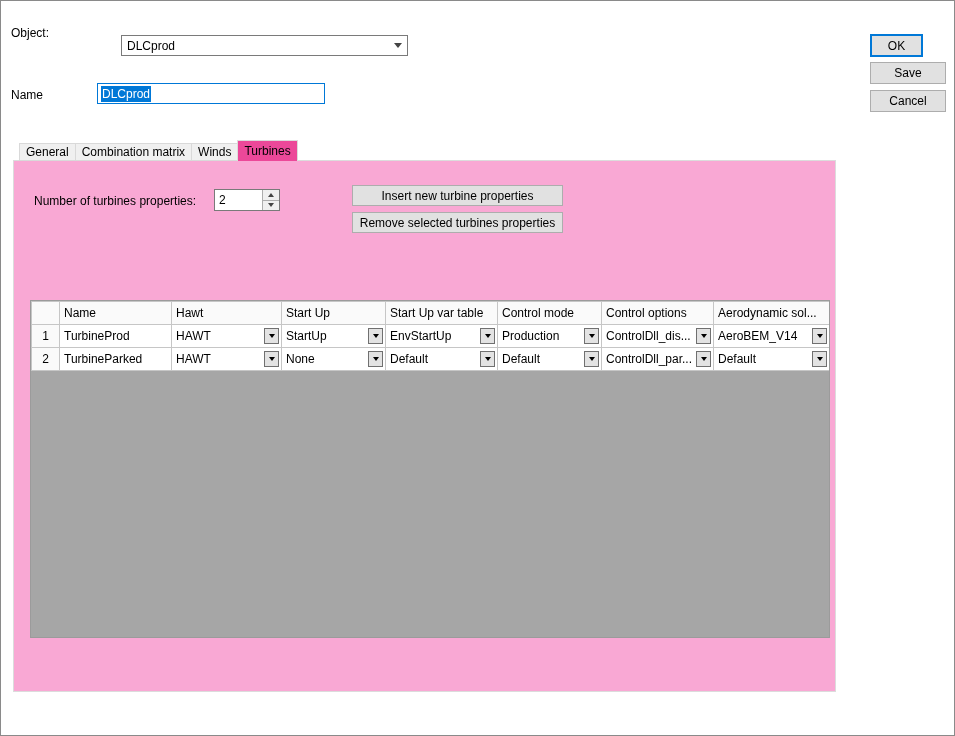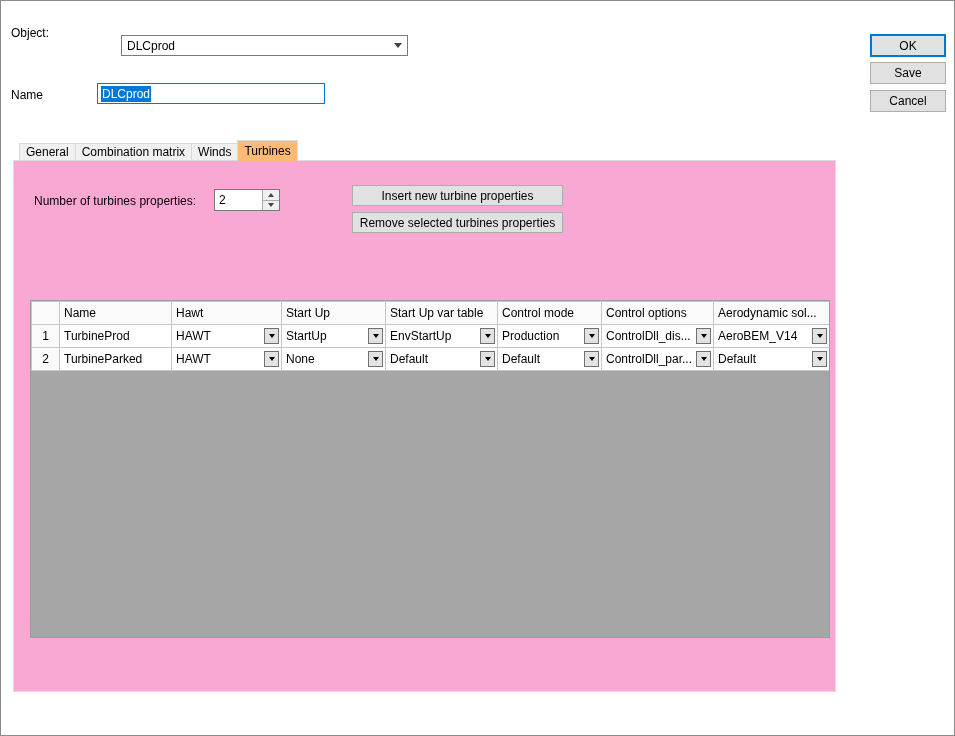--- a/index.html
+++ b/index.html
@@ -65,21 +65,21 @@
     position:absolute; left:18px; top:139px; height:21px;
     display:flex; align-items:flex-end; z-index:3;
   }
   .tab {
     font-size:12px; padding:0 6px; height:18px; line-height:17px;
     background:#f0f0f0; border:1px solid #d9d9d9; border-right:none;
     cursor:pointer; color:#000;
   }
   .tab:last-child { border-right:1px solid #d9d9d9; }
   .tab.active {
-    height:21px; line-height:20px; background:#fdba74;
+    height:21px; line-height:20px; background:#ec4899;
     border:1px solid #dcdcdc; border-bottom:none; position:relative; z-index:4;
   }
   .tabpanel {
     position:absolute; left:12px; top:159px; width:823px; height:532px;
     background:#f9a8d4; border:1px solid #dcdcdc; z-index:1;
   }
 
   
   .grid {
     position:absolute; left:16px; top:139px; width:800px; height:338px;
@@ -110,21 +110,21 @@
 
 
   <span class="lbl" style="left:10px; top:25px;">Object:</span>
   <div class="combobox" style="left:120px; top:34px; width:287px; height:21px;">
     <span class="combo-text">DLCprod</span>
     <span class="combo-arrow-box">
         <span class="tri-down"></span>
       </span>
   </div>
 
-  <button class="btn default" style="left:869px; top:33px; width:76px; height:23px;">OK</button>
+  <button class="btn default" style="left:869px; top:33px; width:53px; height:23px;">OK</button>
   <button class="btn" style="left:869px; top:61px; width:76px; height:22px;">Save</button>
   <button class="btn" style="left:869px; top:89px; width:76px; height:22px;">Cancel</button>
 
   <span class="lbl" style="left:10px; top:87px;">Name</span>
   <div class="textbox" style="left:96px; top:82px; width:228px; height:21px;">
     <span class="sel-text">DLCprod</span>
   </div>
 
   <div class="tabstrip">
     <div class="tab">General</div>

